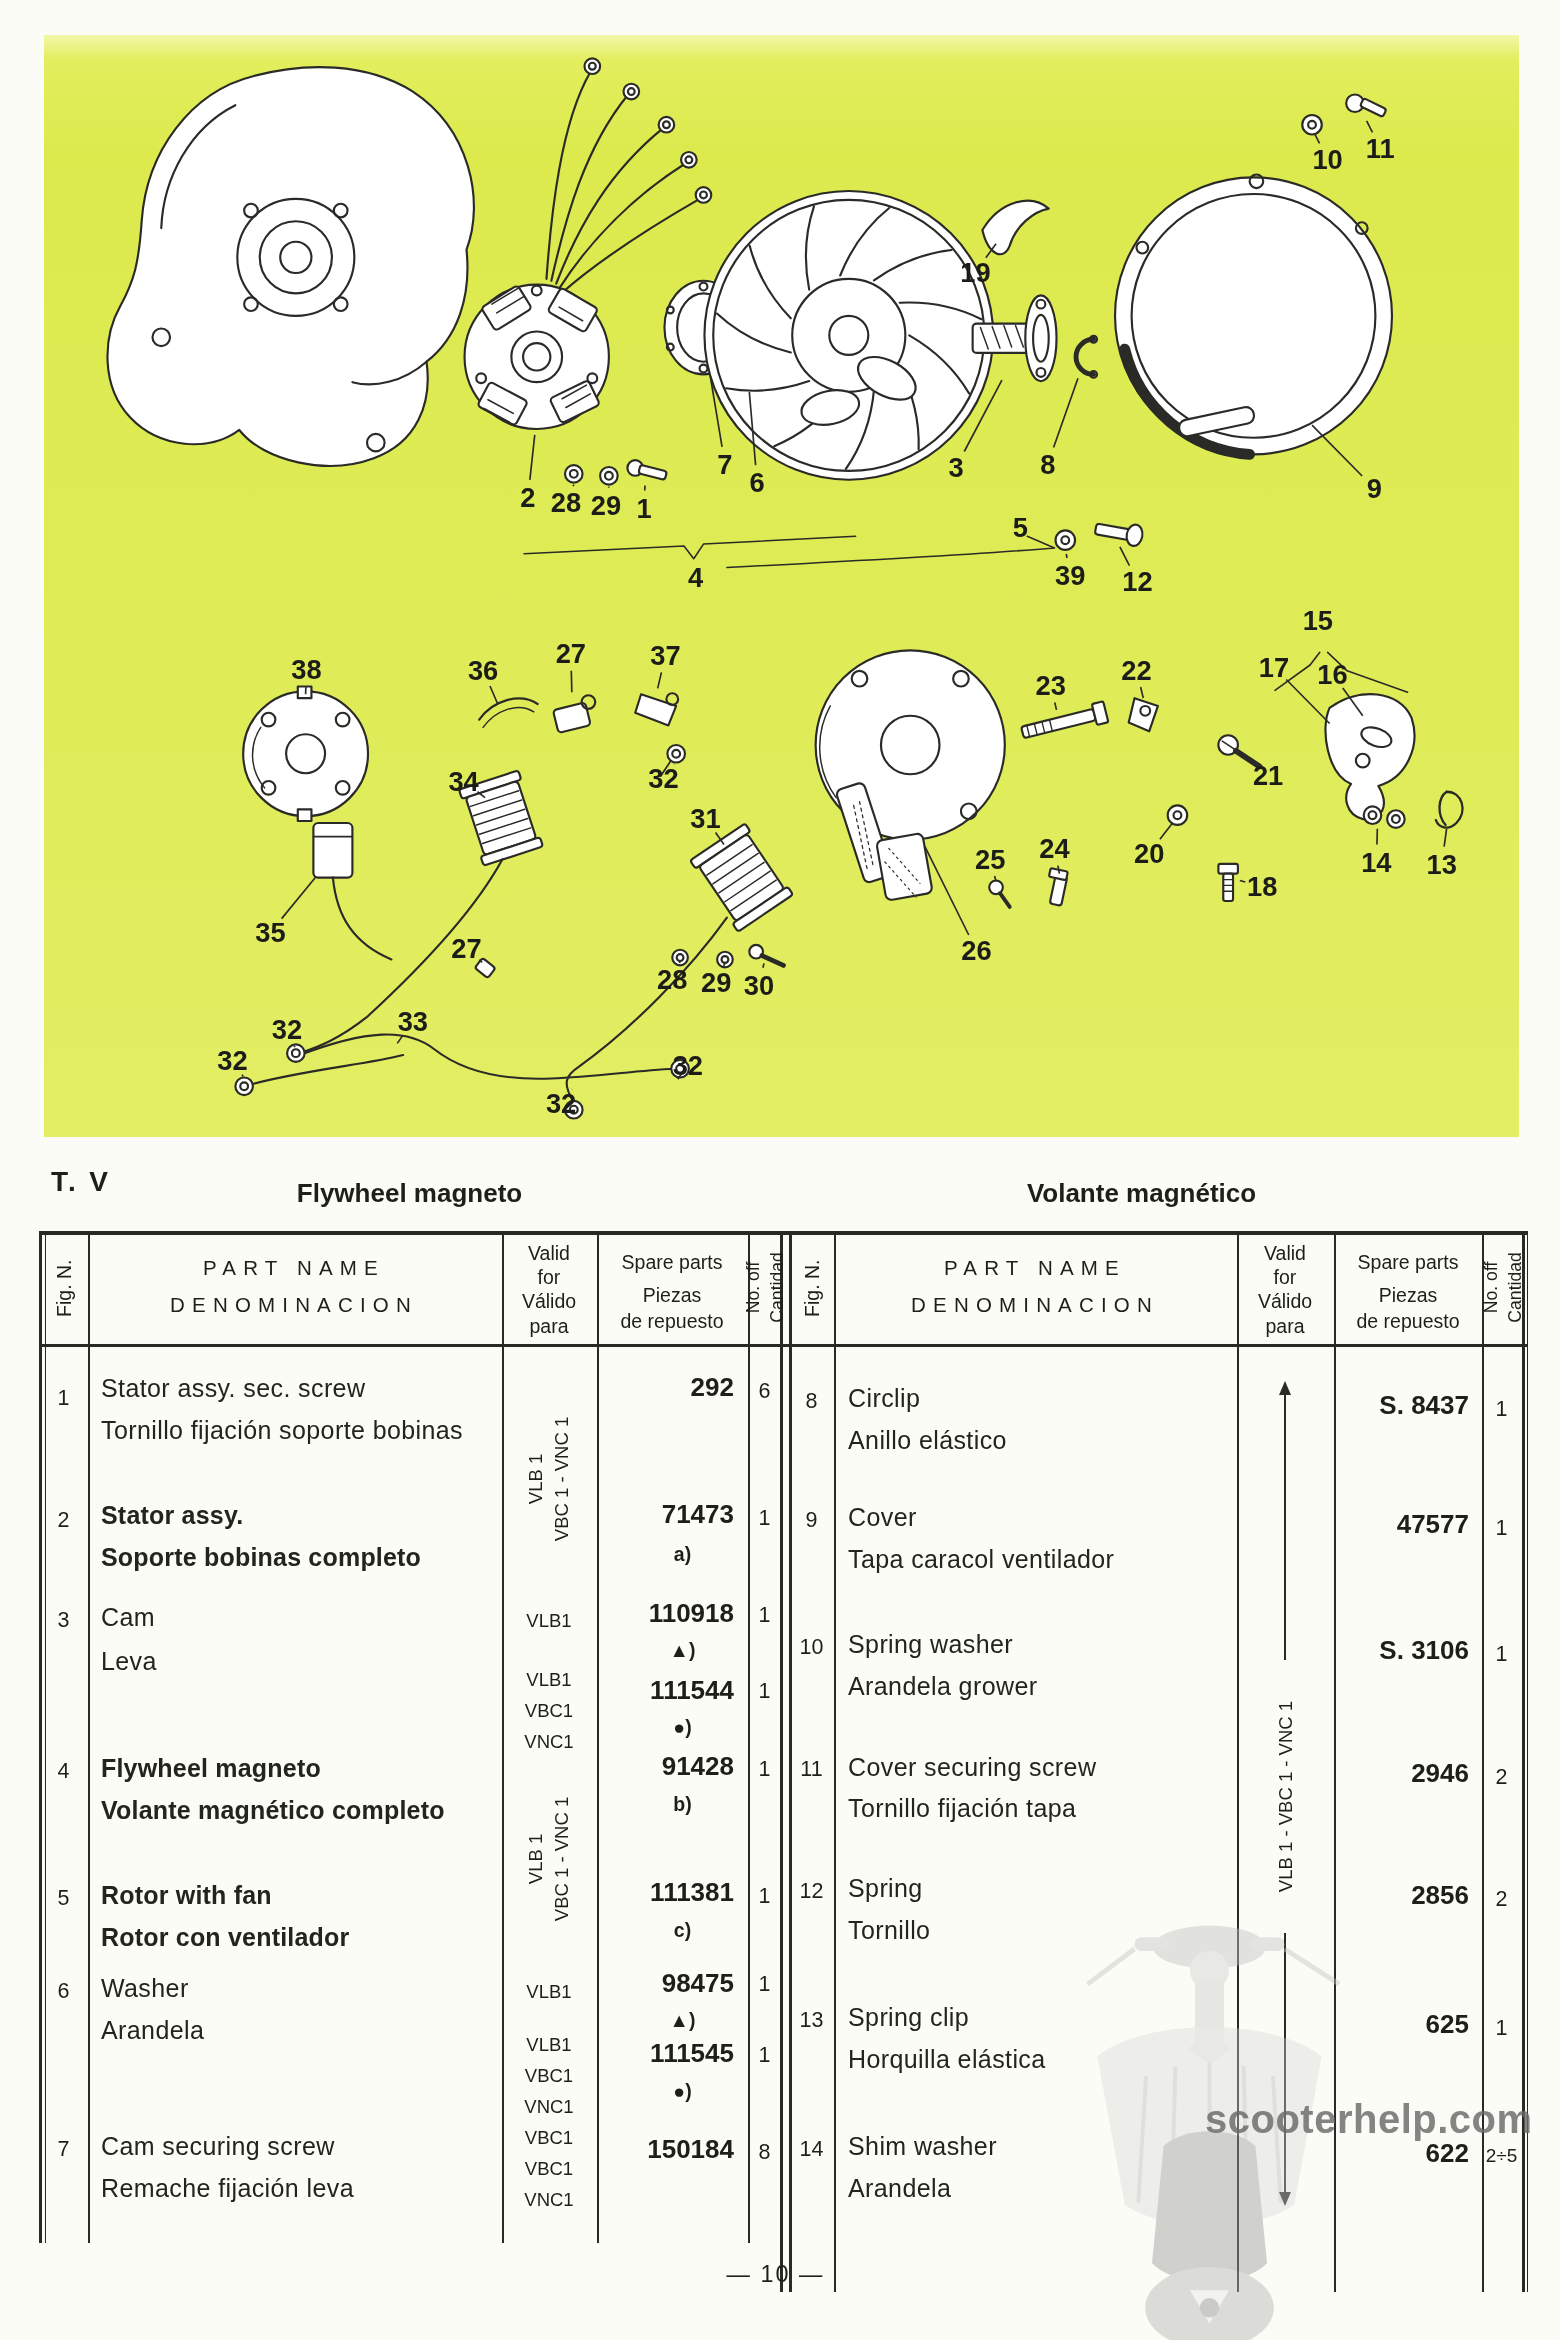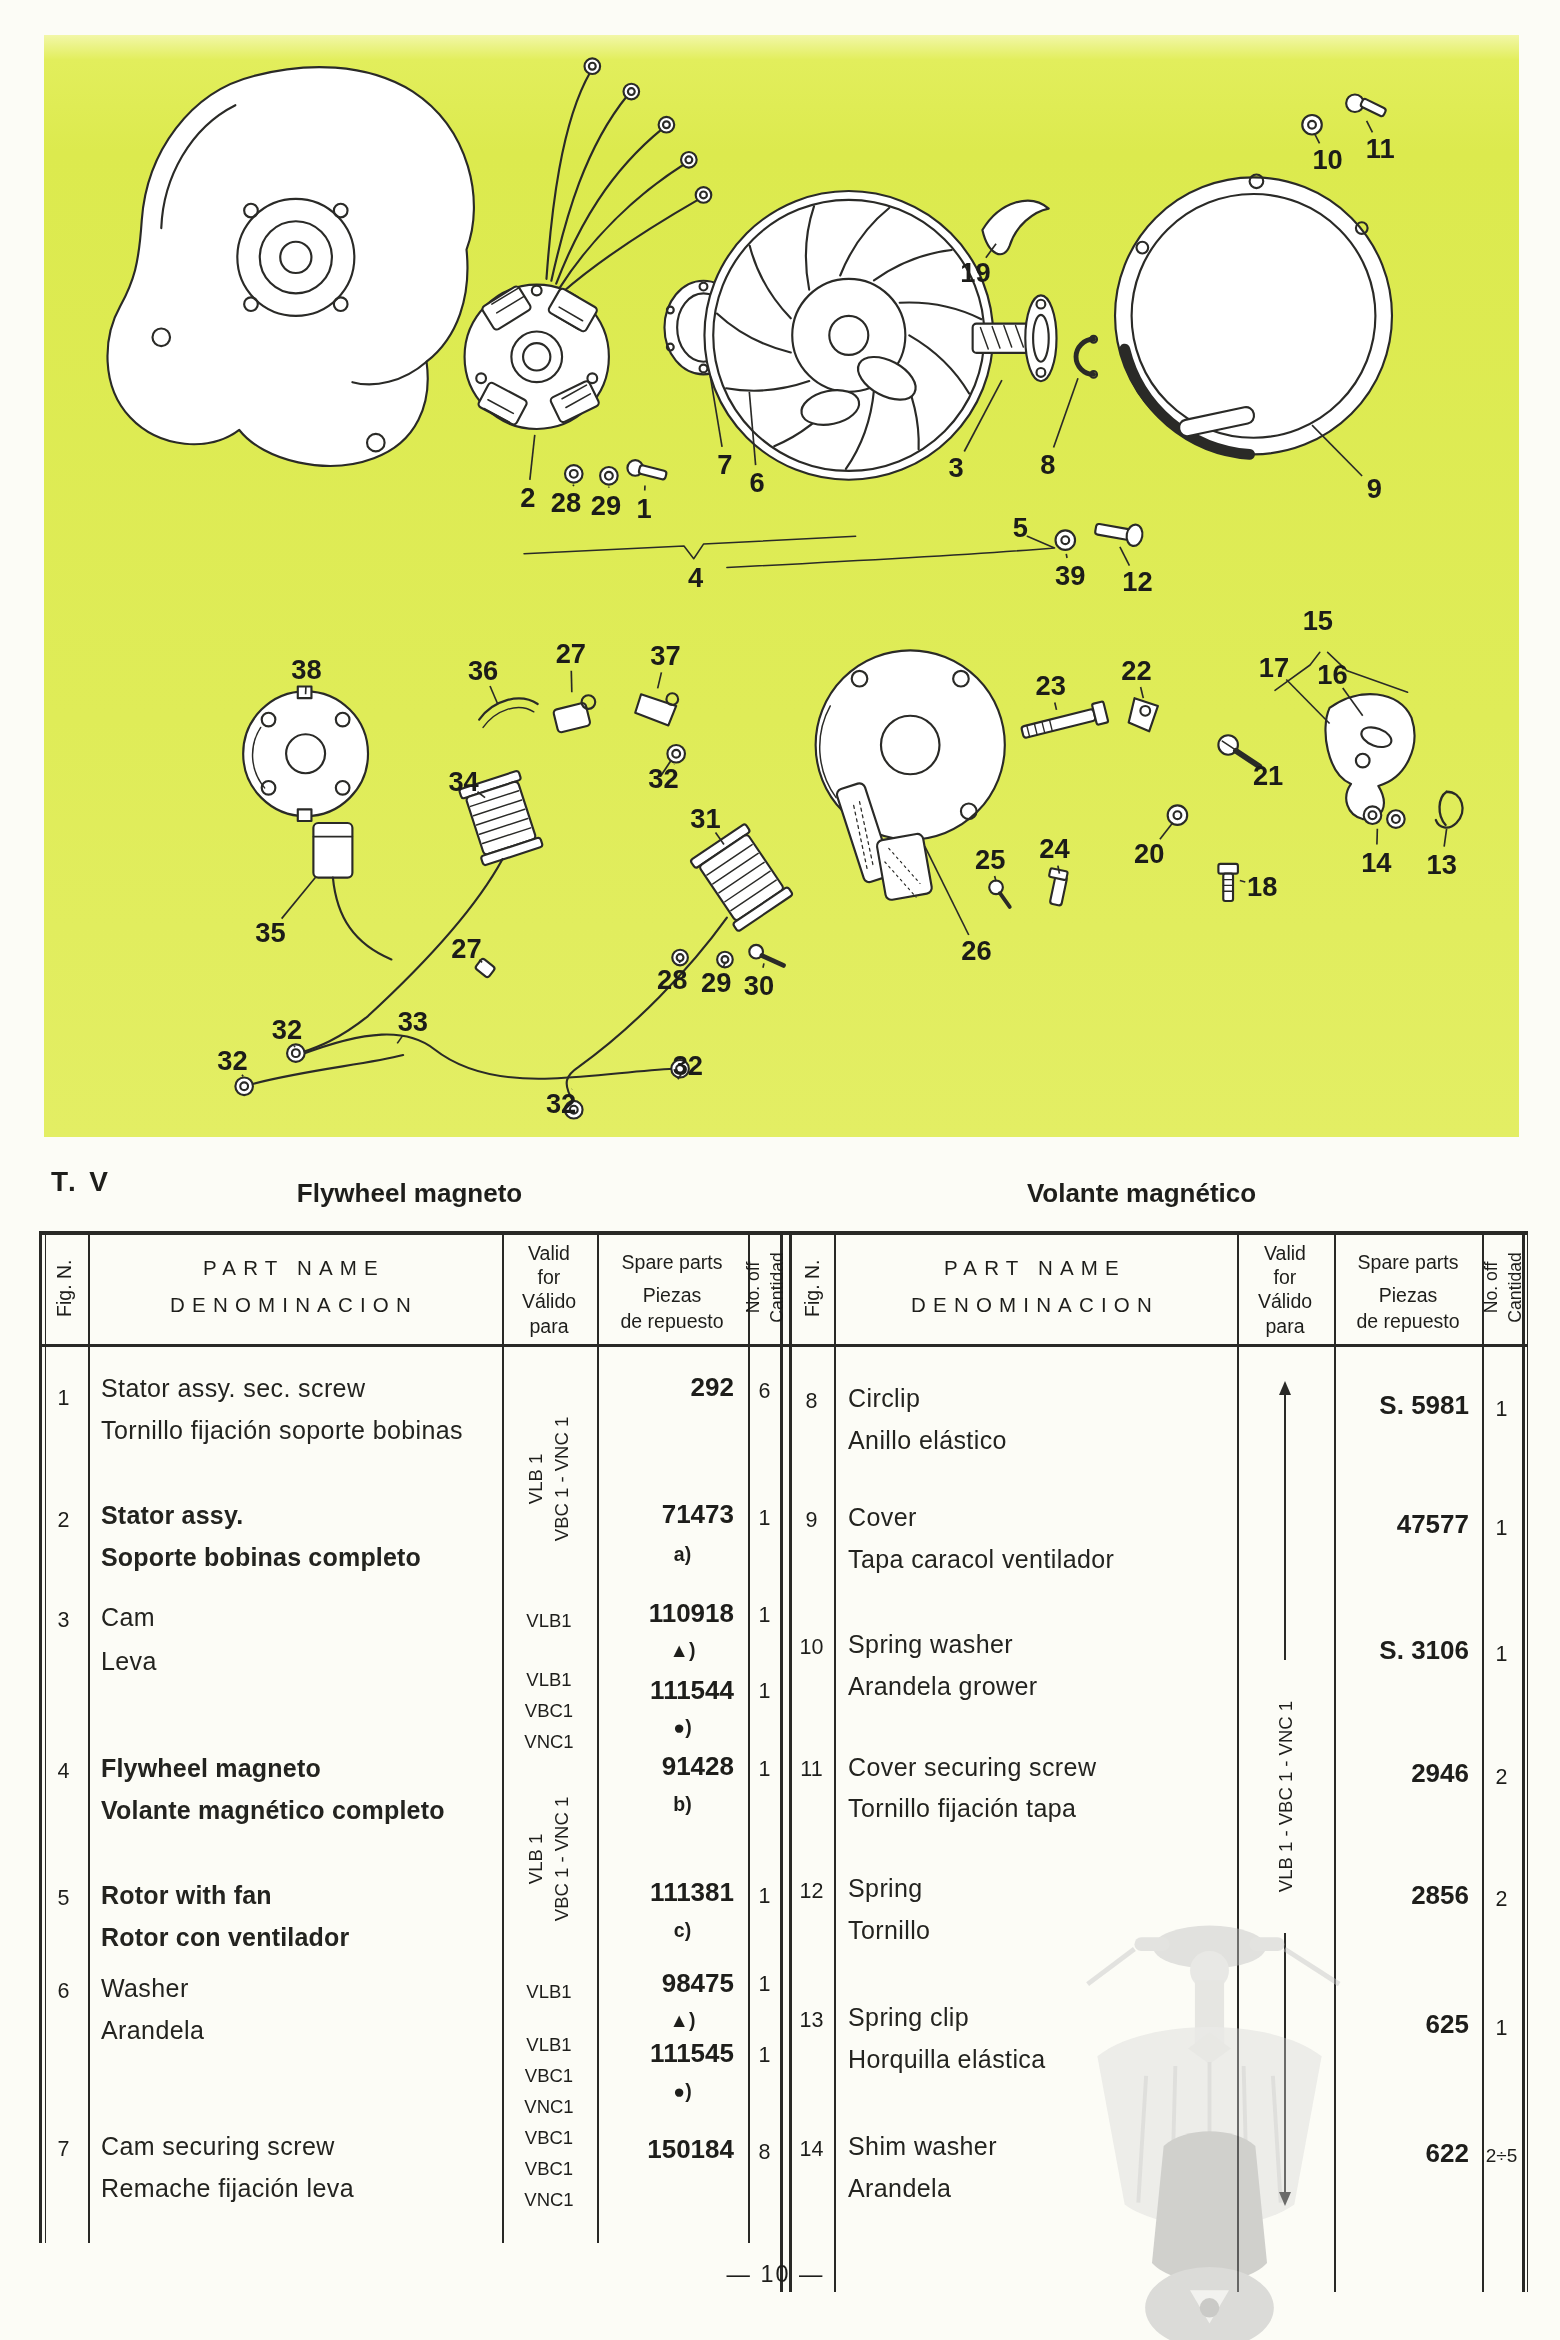--- a/index.html
+++ b/index.html
@@ -491,21 +491,21 @@
 
   <div>
     <div class="arrowline"></div>
     <div class="arrowhead ah-up"></div>
     <div class="arrowhead ah-dn"></div>
     <div class="t vsmall rot" style="left:1149px;top:1781px;width:273px;background:#fcfcf6">VLB 1  -  VBC 1  -  VNC 1</div>
 
     <div class="t fig" style="left:790px;top:1389px;width:43px">8</div>
     <div class="t en" style="left:848px;top:1384px">Circlip</div>
     <div class="t es" style="left:848px;top:1426px">Anillo elástico</div>
-    <div class="t num" style="left:1332px;top:1390px;width:137px">S. 5981</div>
+    <div class="t num" style="left:1332px;top:1390px;width:137px">S. 8437</div>
     <div class="t qty" style="left:1478px;top:1397px;width:47px">1</div>
 
     <div class="t fig" style="left:790px;top:1508px;width:43px">9</div>
     <div class="t en" style="left:848px;top:1503px">Cover</div>
     <div class="t es" style="left:848px;top:1545px">Tapa caracol ventilador</div>
     <div class="t num" style="left:1332px;top:1509px;width:137px">47577</div>
     <div class="t qty" style="left:1478px;top:1516px;width:47px">1</div>
 
     <div class="t fig" style="left:790px;top:1635px;width:43px">10</div>
     <div class="t en" style="left:848px;top:1630px">Spring washer</div>
@@ -549,16 +549,17 @@
       <rect x="170" y="72" width="30" height="70" fill="#cccccc"></rect>
       <path d="M185,126 l22,16 l-22,16 l-22,-16 Z" fill="#bdbdbd"></path>
       <path d="M70,150 C120,110 250,110 300,150 L272,302 C230,332 140,332 98,302 Z" fill="#d4d4d4" opacity="0.85"></path>
       <path d="M120,170 L112,300 M150,160 L146,312 M185,156 L185,318 M220,160 L224,312 M250,170 L258,300" stroke="#bdbdbd" stroke-width="4"></path>
       <path d="M138,242 C160,222 210,222 232,242 L244,362 C220,388 150,388 126,362 Z" fill="#9b9b9b"></path>
       <ellipse cx="185" cy="408" rx="66" ry="42" fill="#b4b4b4"></ellipse>
       <path d="M165,390 L205,390 L185,424 Z" fill="#e8e8e8"></path>
       <circle cx="185" cy="408" r="10" fill="#8f8f8f"></circle>
     </g>
   </svg>
+  <div class="t wmtext" style="left:1205px;top:2097px">scooterhelp.com</div>
 
   <div class="t footer" style="left:678px;top:2261px;width:195px">— 10 —</div>
 </div>
 
 
 </body></html>

